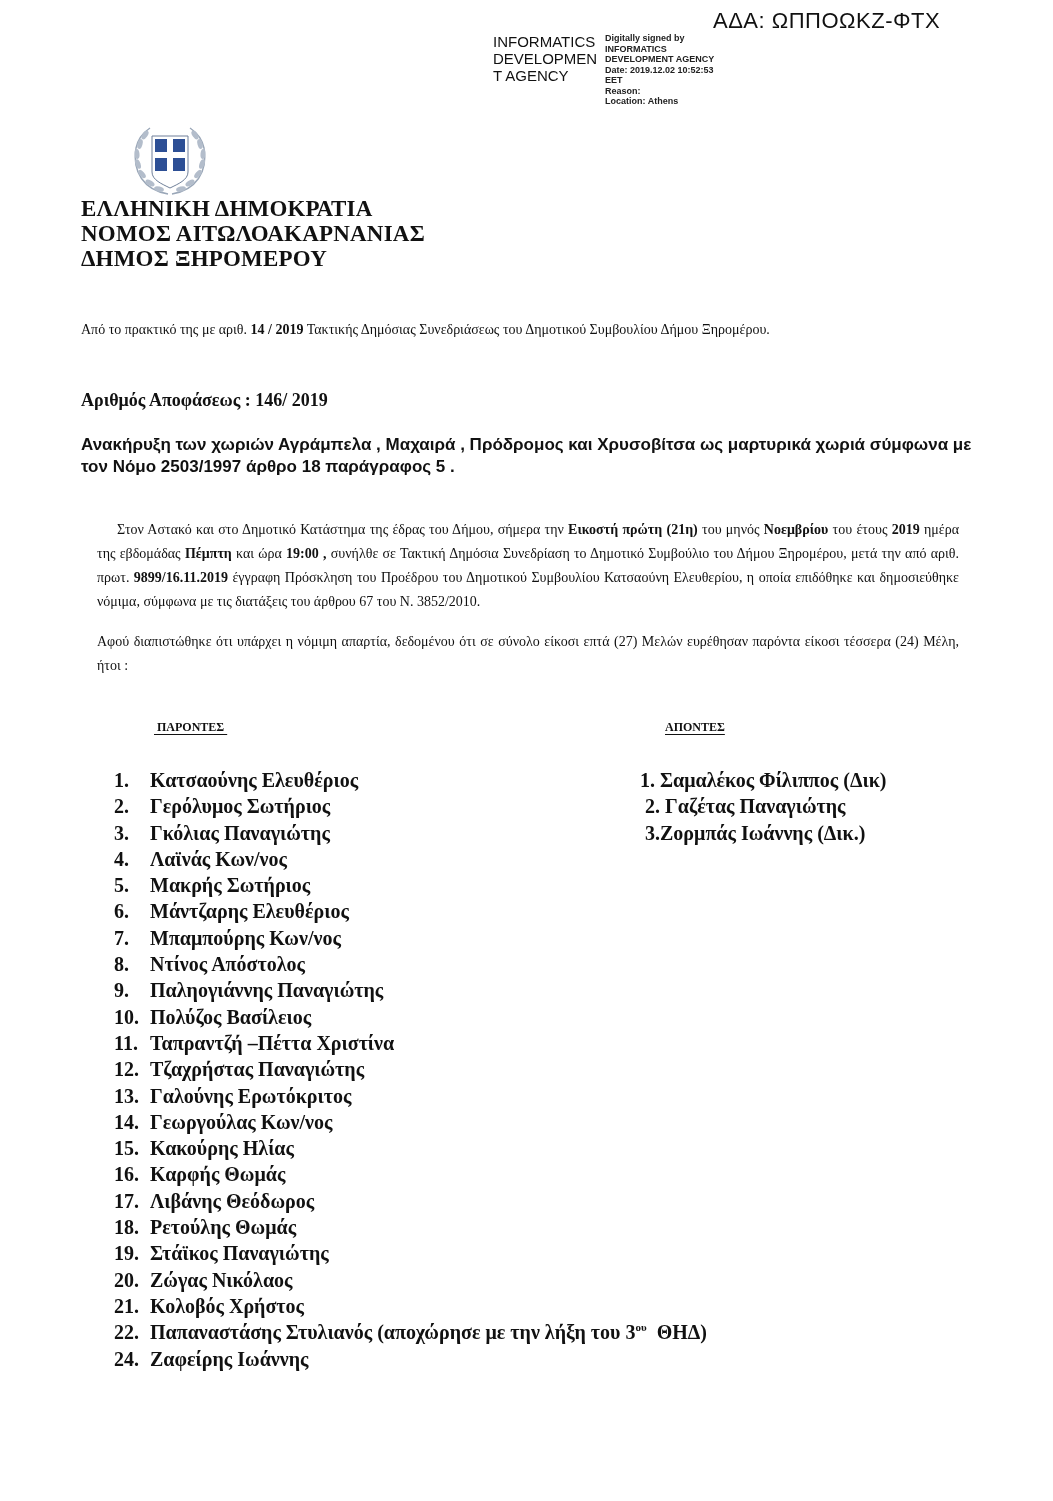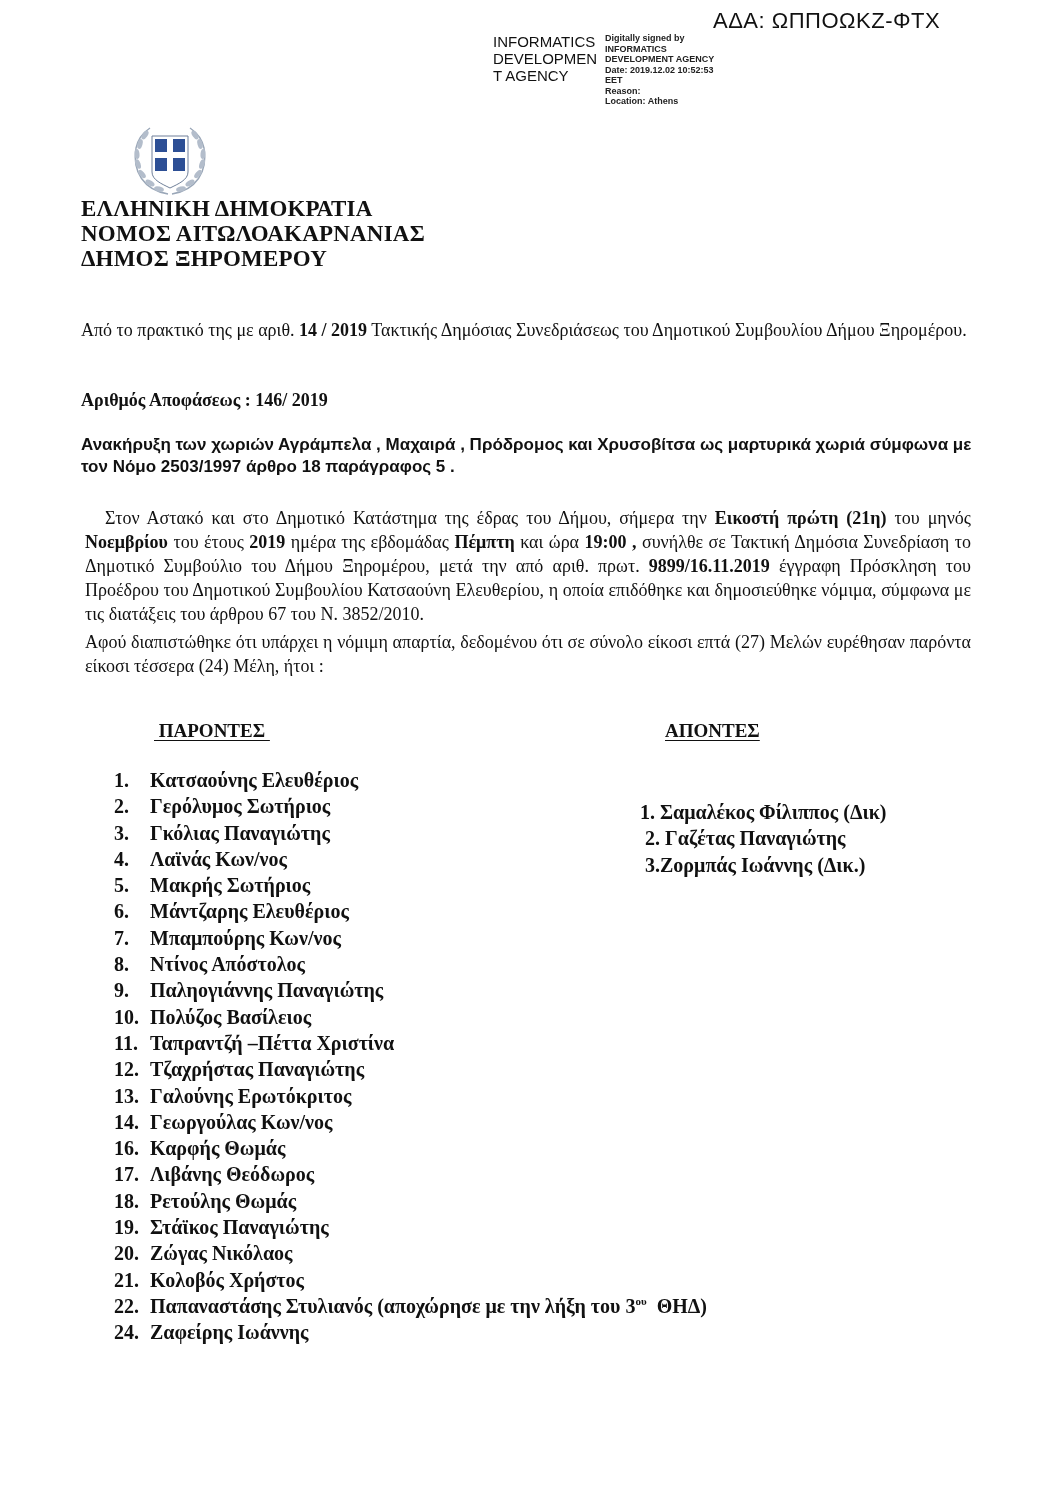--- a/index.html
+++ b/index.html
@@ -12,37 +12,37 @@
     #sig-org { left: 493px; top: 33px; font-size: 15px; line-height: 17px; }
     #sig-org div { white-space: nowrap; }
     #sig-details { left: 605px; top: 33px; font-size: 9px; line-height: 10.5px; color: #222; font-weight: bold; }
     #sig-details div { white-space: nowrap; }
 
     #emblem { left: 128px; top: 124px; width: 84px; height: 74px; }
 
     #header { left: 81px; top: 196px; font-size: 23px; font-weight: bold; line-height: 25px; letter-spacing: 0.2px; }
     #header div { white-space: nowrap; }
 
-    .para { font-size: 18px; line-height: 24px; }
+    .para { font-size: 14px; line-height: 24px; }
     #intro { left: 81px; top: 318px; width: 900px; }
     #decision-num { left: 81px; top: 390px; font-size: 18px; font-weight: bold; }
     #subject { left: 81px; top: 434px; width: 900px; font-size: 17px; font-weight: bold; line-height: 22px; }
     #body-text { left: 81px; top: 502px; width: 894px; text-align: justify; }
-    #body-text p { margin: 4px; }
+    #body-text p { margin: 16px; }
     #body-text .indent { text-indent: 20px; }
 
-    .col-title { font-size: 19px; font-weight: bold; text-decoration: underline; text-underline-offset: 3px; white-space: pre; }
+    .col-title { font-size: 12px; font-weight: bold; text-decoration: underline; text-underline-offset: 3px; white-space: pre; }
     #present-title { left: 154px; top: 720px; }
     #absent-title { left: 665px; top: 720px; }
 
     .list { font-size: 20px; font-weight: bold; line-height: 26.3px; }
     .list .row { display: flex; white-space: nowrap; }
     .list .num { display: inline-block; width: 36px; }
     #present-list { left: 114px; top: 767px; }
-    #absent-list { left: 640px; top: 767px; margin-top: 32px; }
+    #absent-list { left: 640px; top: 767px; }
     sup { font-size: 11px; line-height: 0; }
   </style>
 </head>
 <body>
 
 <div id="ada" class="abs sans">ΑΔΑ: ΩΠΠΟΩΚΖ-ΦΤΧ</div>
 
 <div id="sig-org" class="abs sans">
   <div>INFORMATICS</div>
   <div>DEVELOPMEN</div>
@@ -161,20 +161,24 @@
     </div>
   <div class="row">
       <span class="num">13.</span>
       <span>Γαλούνης Ερωτόκριτος</span>
     </div>
   <div class="row">
       <span class="num">14.</span>
       <span>Γεωργούλας Κων/νος</span>
     </div>
   <div class="row">
+      <span class="num">15.</span>
+      <span>Κακούρης Ηλίας</span>
+    </div>
+  <div class="row">
       <span class="num">16.</span>
       <span>Καρφής Θωμάς</span>
     </div>
   <div class="row">
       <span class="num">17.</span>
       <span>Λιβάνης Θεόδωρος</span>
     </div>
   <div class="row">
       <span class="num">18.</span>
       <span>Ρετούλης Θωμάς</span>

